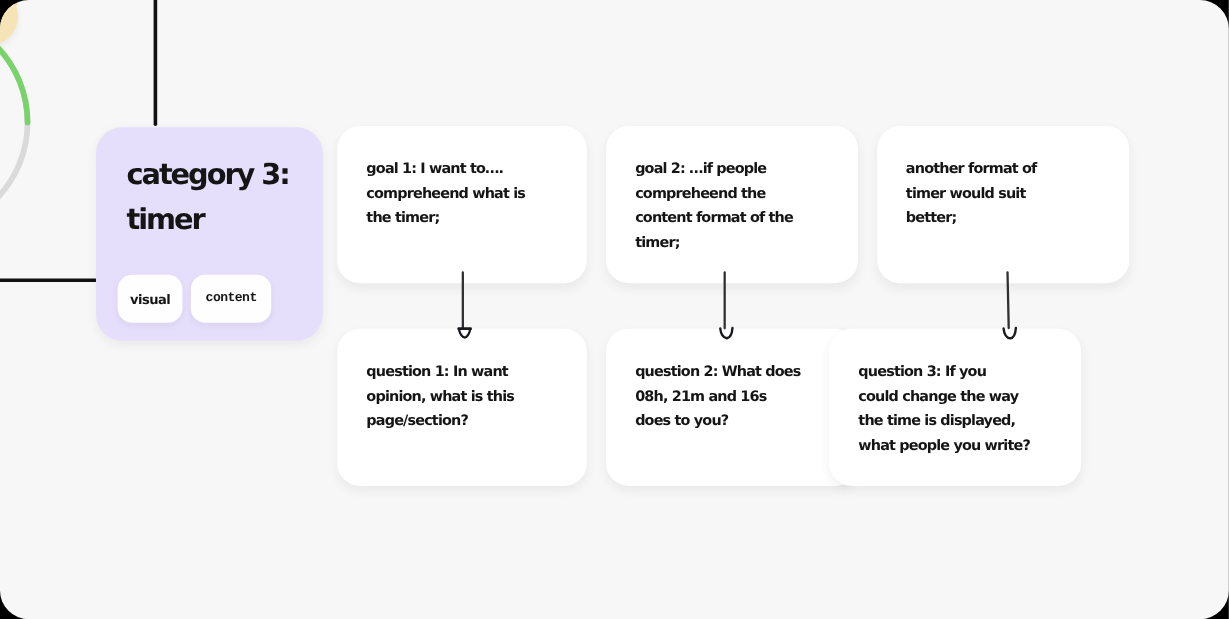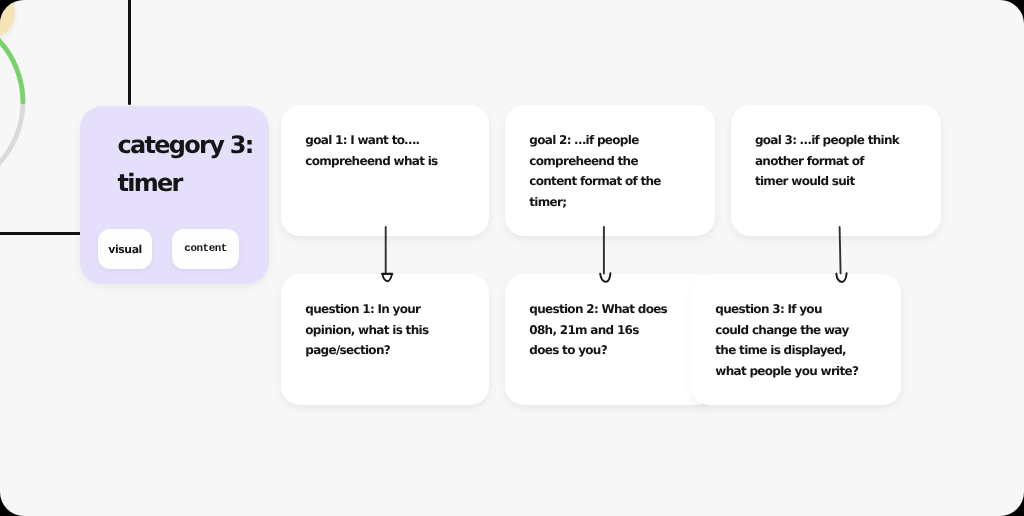--- a/index.html
+++ b/index.html
@@ -14,24 +14,24 @@
   
   .card{position:absolute;background:#FFFFFF;border-radius:19px;
         box-shadow:0 4px 9px rgba(0,0,0,.06);}
   .ctext{position:absolute;left:24.3px;top:25.2px;right:4px;
         font-size:12px;font-weight:600;letter-spacing:-0.7px;line-height:20.5px;color:#151515;}
   .tline{white-space:nowrap;}
 
   
   .cat-card{position:absolute;left:80.4px;top:105.5px;width:188.3px;height:178.4px;
         background:#E6DFFC;border-radius:22px;box-shadow:0 3px 9px rgba(0,0,0,.06);}
-  .cat-title{position:absolute;left:37px;top:20px;width:170px;
+  .cat-title{position:absolute;left:25px;top:20px;width:170px;
         font-size:24px;font-weight:600;line-height:38px;color:#151515;letter-spacing:-1.7px;
         white-space:nowrap;}
-  .tags{position:absolute;left:18px;top:123.6px;display:flex;gap:20px;}
+  .tags{position:absolute;left:18px;top:123.6px;display:flex;gap:7px;}
   .tag{background:#FEFEFE;border-radius:12px;height:40px;display:flex;align-items:center;
        justify-content:center;font-size:10.9px;font-weight:600;letter-spacing:-0.45px;color:#151515;
        box-shadow:0 2px 5px rgba(0,0,0,.05);}
   .tag.t1{width:53.4px;}
   .tag.t2{width:67.7px;font-family:Liberation Mono, monospace;}
 
   
   .vline{position:absolute;background:#111;}
   svg.arrow{position:absolute;overflow:visible;z-index:5;}
 
@@ -66,55 +66,56 @@
     <div class="tags">
       <div class="tag t1">visual</div>
       <div class="tag t2">content</div>
     </div>
   </div>
 
   <div class="card" style="left:281px;top:105px;width:208.4px;height:131px;">
     <div class="ctext">
         <div class="tline">goal 1:  I want to….</div>
         <div class="tline">compreheend what is</div>
+        <div class="tline">the timer;</div>
       </div>
   </div>
   <div class="card" style="left:505px;top:105px;width:209.9px;height:131px;">
     <div class="ctext">
         <div class="tline">goal 2: …if people</div>
         <div class="tline">compreheend the</div>
         <div class="tline">content format of the</div>
         <div class="tline">timer;</div>
       </div>
   </div>
   <div class="card" style="left:730.6px;top:105px;width:210.1px;height:131px;">
     <div class="ctext">
-        <div class="tline">goal 3: …if people think</div>
         <div class="tline">another format of</div>
         <div class="tline">timer would suit</div>
+        <div class="tline">better;</div>
       </div>
   </div>
 
   <svg class="arrow" style="left:370px;top:220px;width:36px;height:70px;" viewBox="0 0 36 70">
     <path d="M15.7 7.0 L15.7 53.5" stroke="#303034" stroke-width="1.9" fill="none" stroke-linecap="round"></path>
     <path d="M12.2 53.9 L22.2 53.9" stroke="#19191d" stroke-width="2.2" fill="none" stroke-linecap="round"></path>
     <path d="M12.4 54.4 C13.3 58.2 15.2 60.9 17.3 61.3 C19.6 60.9 21.0 58.2 21.9 54.4" stroke="#19191d" stroke-width="1.9" fill="none" stroke-linecap="round"></path>
   </svg>
   <svg class="arrow" style="left:590px;top:220px;width:36px;height:70px;" viewBox="0 0 36 70">
     <path d="M13.9 7.0 L13.9 53.6" stroke="#303034" stroke-width="1.9" fill="none" stroke-linecap="round"></path>
     <path d="M10.2 53.7 C10.7 58.7 13.0 61.5 15.8 61.9 C18.7 61.5 20.0 58.4 20.4 53.3" stroke="#19191d" stroke-width="1.95" fill="none" stroke-linecap="round"></path>
   </svg>
   <svg class="arrow" style="left:824px;top:220px;width:36px;height:70px;" viewBox="0 0 36 70">
     <path d="M15.6 7.0 L16.6 53.4" stroke="#303034" stroke-width="1.9" fill="none" stroke-linecap="round"></path>
     <path d="M12.3 53.6 C12.8 58.7 15.1 61.6 17.9 62.0 C20.8 61.6 22.2 58.4 22.6 53.2" stroke="#19191d" stroke-width="1.95" fill="none" stroke-linecap="round"></path>
   </svg>
 
   <div class="card" style="left:281px;top:274px;width:208.4px;height:131px;">
     <div class="ctext">
-        <div class="tline">question 1: In your</div>
+        <div class="tline">question 1: In want</div>
         <div class="tline">opinion, what is this</div>
         <div class="tline">page/section?</div>
       </div>
   </div>
   <div class="card" style="left:505px;top:274px;width:209.9px;height:131px;">
     <div class="ctext">
         <div class="tline">question 2: What does</div>
         <div class="tline">08h, 21m and 16s</div>
         <div class="tline">does to you?</div>
       </div>

